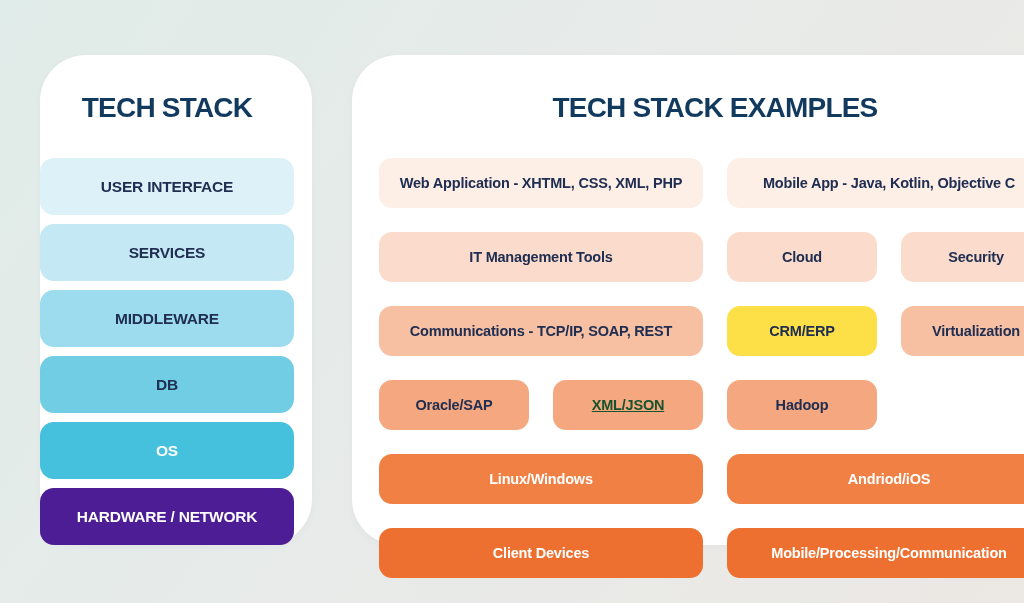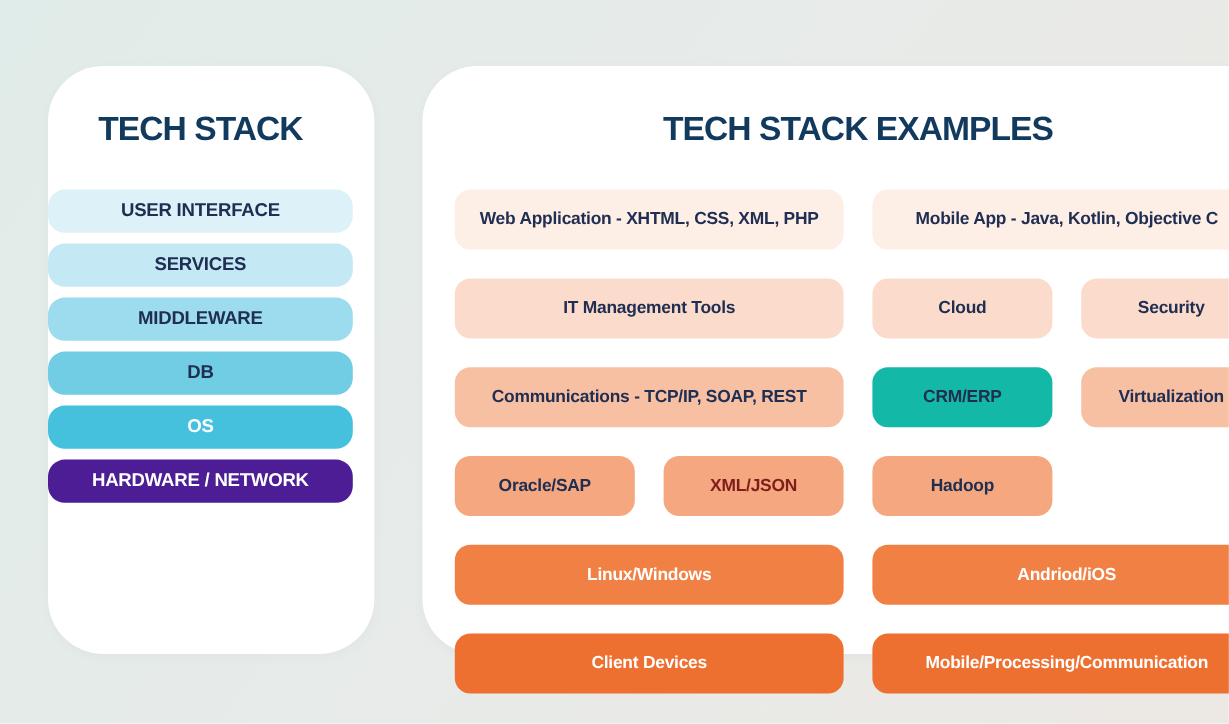--- a/index.html
+++ b/index.html
@@ -28,21 +28,21 @@
     line-height: 34px;
     margin-bottom: 33px;
     white-space: nowrap;
   }
   .stack-col {
     display: flex;
     flex-direction: column;
     gap: 9px;
   }
   .layer-box {
-    height: 36px;
+    height: 57px;
     border-radius: 14px;
     display: flex;
     align-items: center;
     justify-content: center;
     font-size: 15.5px;
     font-weight: bold;
     letter-spacing: -0.2px;
     text-align: center;
   }
   .examples-grid {
@@ -86,25 +86,25 @@
   <div class="examples-grid">
 
     <div class="example-box span2" style="background: rgb(253, 238, 230); color: rgb(32, 46, 82);">Web Application - XHTML, CSS, XML, PHP</div>
     <div class="example-box span2" style="background: rgb(253, 238, 230); color: rgb(32, 46, 82);">Mobile App - Java, Kotlin, Objective C</div>
 
     <div class="example-box span2" style="background: rgb(251, 220, 204); color: rgb(32, 46, 82);">IT Management Tools</div>
     <div class="example-box" style="background: rgb(251, 220, 204); color: rgb(32, 46, 82);">Cloud</div>
     <div class="example-box" style="background: rgb(251, 220, 204); color: rgb(32, 46, 82);">Security</div>
 
     <div class="example-box span2" style="background: rgb(247, 192, 163); color: rgb(32, 46, 82);">Communications - TCP/IP, SOAP, REST</div>
-    <div class="example-box" style="background: #14b8a6; color: rgb(32, 46, 82);">CRM/ERP</div>
+    <div class="example-box" style="background: #fde047; color: rgb(32, 46, 82);">CRM/ERP</div>
     <div class="example-box" style="background: rgb(247, 192, 163); color: rgb(32, 46, 82);">Virtualization</div>
 
     <div class="example-box" style="background: rgb(245, 168, 127); color: rgb(32, 46, 82);">Oracle/SAP</div>
-    <div class="example-box" style="background: rgb(245, 168, 127); color: #7f1d1d;">XML/JSON</div>
+    <div class="example-box" style="background: rgb(245, 168, 127); color: #14532d; text-decoration: underline;">XML/JSON</div>
     <div class="example-box" style="background: rgb(245, 168, 127); color: rgb(32, 46, 82);">Hadoop</div>
 
     <div class="example-box span2" style="background: rgb(240, 128, 68); color: rgb(255, 255, 255);">Linux/Windows</div>
     <div class="example-box span2" style="background: rgb(240, 128, 68); color: rgb(255, 255, 255);">Andriod/iOS</div>
 
     <div class="example-box span2" style="background: rgb(237, 112, 48); color: rgb(255, 255, 255);">Client Devices</div>
     <div class="example-box span2" style="background: rgb(237, 112, 48); color: rgb(255, 255, 255);">Mobile/Processing/Communication</div>
   </div>
 </div>
 

